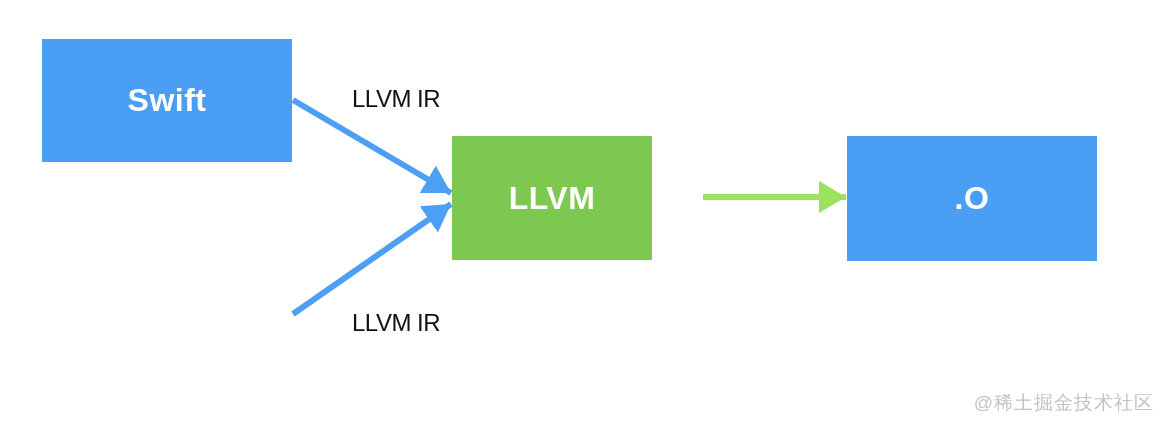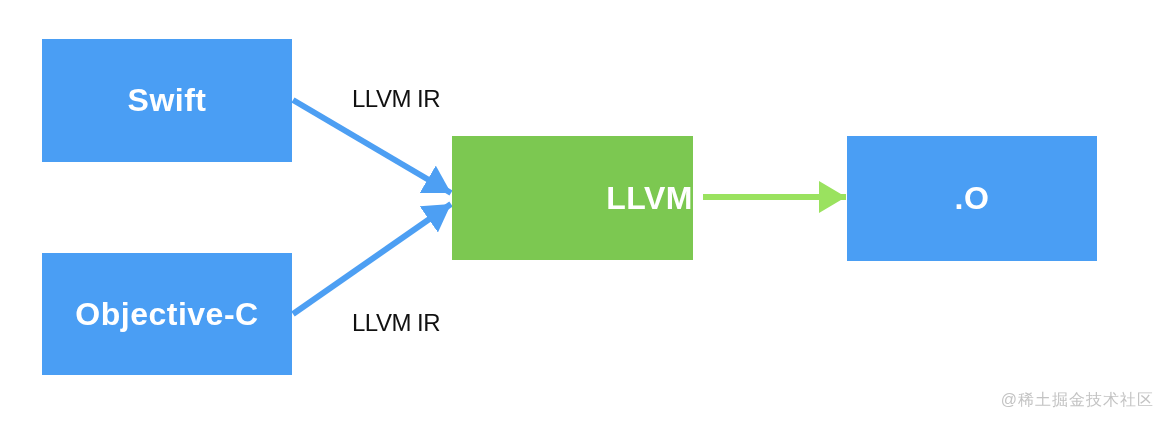--- a/index.html
+++ b/index.html
@@ -19,21 +19,21 @@
     color: #ffffff;
     font-size: 32px;
     font-weight: 600;
     letter-spacing: 0.5px;
   }
   .node.blue  { background: #4A9EF4; }
   .node.green { background: #7CC851; }
 
   #node-swift  { left: 42px;  top: 39px;  width: 250px; height: 123px; }
   #node-objc   { left: 42px;  top: 253px; width: 250px; height: 122px; }
-  #node-llvm   { left: 452px; top: 136px; width: 241px; height: 124px; justify-content: flex-end; }
+  #node-llvm   { left: 452px; top: 136px; width: 200px; height: 124px; }
   #node-output { left: 847px; top: 136px; width: 250px; height: 125px; }
 
   .edge-label {
     position: absolute;
     color: #111111;
     font-size: 24px;
     font-weight: 400;
     letter-spacing: -0.5px;
     line-height: 34px;
     white-space: nowrap;
@@ -46,21 +46,21 @@
     left: 0; top: 0;
     width: 1168px;
     height: 428px;
     pointer-events: none;
   }
 
   .watermark {
     position: absolute;
     right: 14px;
     top: 390px;
-    font-size: 16px;
+    font-size: 19px;
     color: #C3C3C3;
     letter-spacing: 1px;
     white-space: nowrap;
   }
 </style>
 </head>
 <body>
 
 <div id="canvas">
 
@@ -75,23 +75,20 @@
     </defs>
     <line x1="293" y1="100" x2="451" y2="193" stroke-width="6" marker-end="url(#head-blue)" stroke="#4D9FF3"></line>
     <line x1="293" y1="314" x2="451" y2="204" stroke-width="6" marker-end="url(#head-blue)" stroke="#4D9FF3"></line>
     <line x1="703" y1="197" x2="846" y2="197" stroke-width="6" marker-end="url(#head-green)" stroke="#9AE25F"></line>
   </svg>
 
   <div id="node-swift" class="node blue">
     <span>Swift</span>
   </div>
 
-  <div id="node-objc" class="node blue">
-    <span>Objective-C</span>
-  </div>
 
   <div id="node-llvm" class="node green">
     <span>LLVM</span>
   </div>
 
   <div id="node-output" class="node blue">
     <span>.O</span>
   </div>
 
   <div id="edge-label-top" class="edge-label">LLVM IR</div>

